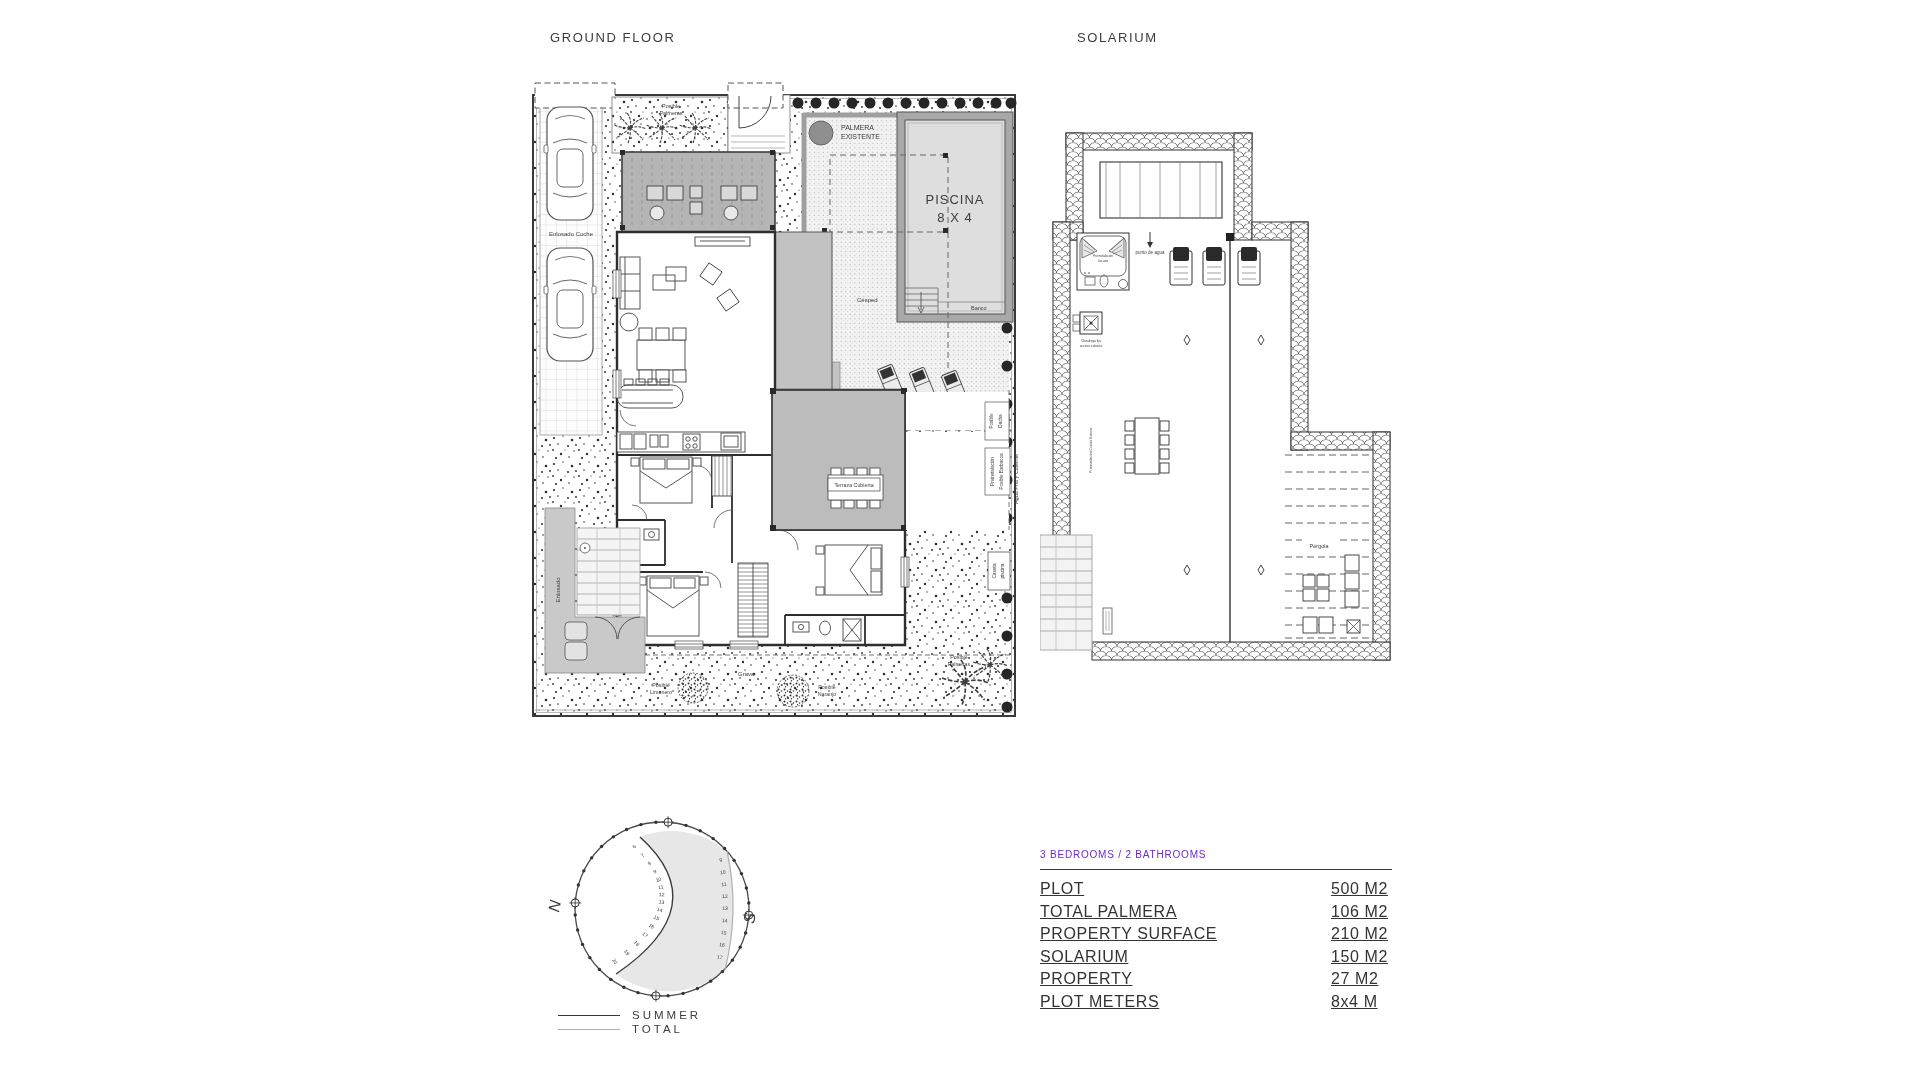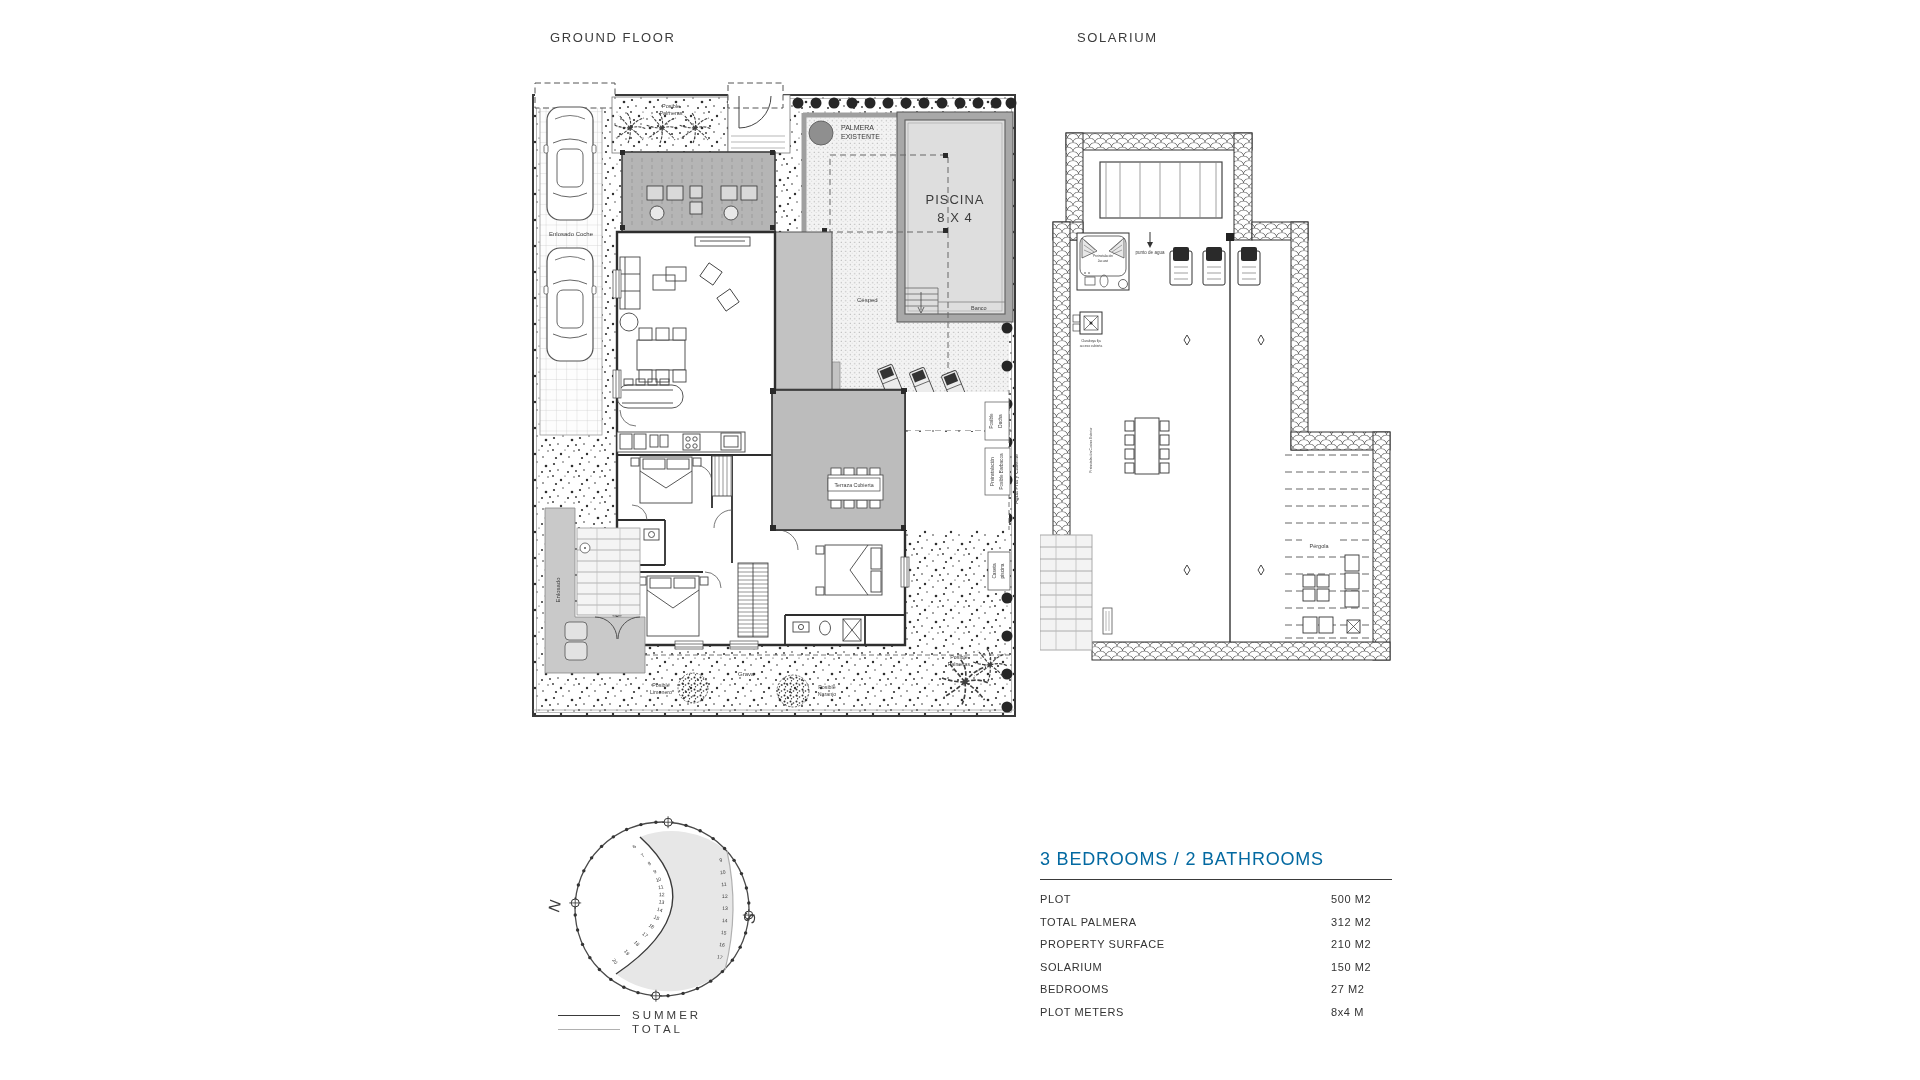--- a/index.html
+++ b/index.html
@@ -4,23 +4,23 @@
 <style>
   html,body{margin:0;padding:0;background:#fff;}
   #page{position:relative;width:1904px;height:1080px;background:#ffffff;overflow:hidden;
         font-family:"Liberation Sans",sans-serif;color:#3a3a3a;}
   .abs{position:absolute;}
   .plan-title{font-size:13px;letter-spacing:1.6px;color:#3c3c3c;}
   svg{position:absolute;}
   svg text{font-family:"Liberation Sans",sans-serif;fill:#3c3c3c;}
   
   .spec{position:absolute;left:1040px;top:849px;width:352px;}
-  .spec-title{font-size:18px;letter-spacing:.8px;color:#0369a1;padding-bottom:9px;}
+  .spec-title{font-size:10px;letter-spacing:.8px;color:#6d28d9;padding-bottom:9px;}
   .spec-rule{border-top:1.5px solid #3a3a3a;margin-bottom:8px;}
-  .spec-row{display:flex;align-items:center;height:22.5px;font-size:11px;letter-spacing:.6px;color:#333;}
+  .spec-row{display:flex;align-items:center;height:22.5px;font-size:16px;letter-spacing:.6px;color:#333;text-decoration:underline;}
   .spec-label{width:267px;}
   .spec-value{flex:1;margin-left:24px;}
   
   .sun-legend{position:absolute;left:558px;top:1008px;}
   .legend-row{display:flex;align-items:center;height:14px;}
   .legend-line{display:inline-block;width:62px;height:0;margin-right:12px;}
   .legend-line.summer{border-top:1.6px solid #3a3a3a;}
   .legend-line.winter{border-top:1.4px solid #b0b0b0;}
   .legend-text{font-size:11.5px;letter-spacing:3px;color:#3c3c3c;}
 </style>
@@ -644,32 +644,32 @@
 
   <div class="spec">
     <div class="spec-title">3 BEDROOMS / 2 BATHROOMS</div>
     <div class="spec-rule"></div>
     <div class="spec-row">
       <span class="spec-label">PLOT</span>
       <span class="spec-value">500 M2</span>
     </div>
     <div class="spec-row">
       <span class="spec-label">TOTAL PALMERA</span>
-      <span class="spec-value">312 M2</span>
+      <span class="spec-value">106 M2</span>
     </div>
     <div class="spec-row">
       <span class="spec-label">PROPERTY SURFACE</span>
       <span class="spec-value">210 M2</span>
     </div>
     <div class="spec-row">
       <span class="spec-label">SOLARIUM</span>
       <span class="spec-value">150 M2</span>
     </div>
     <div class="spec-row">
-      <span class="spec-label">BEDROOMS</span>
+      <span class="spec-label">PROPERTY</span>
       <span class="spec-value">27 M2</span>
     </div>
     <div class="spec-row">
       <span class="spec-label">PLOT METERS</span>
       <span class="spec-value">8x4 M</span>
     </div>
   </div>
 
 </div>
 

